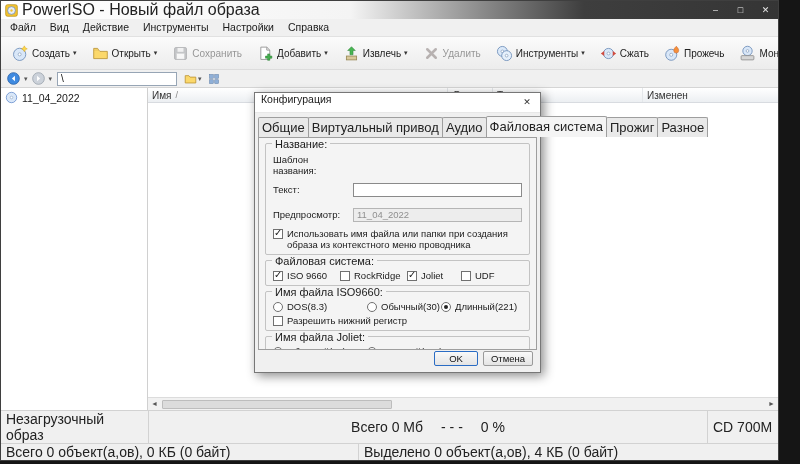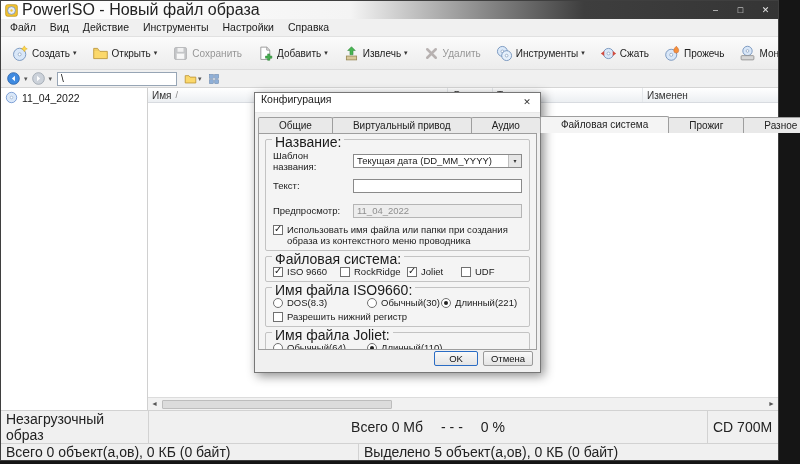--- a/index.html
+++ b/index.html
@@ -50,25 +50,25 @@
   .seg.s1{width:148px;}
   .seg.grow{flex:1;}
   .seg.center{justify-content:center;gap:18px;}
   .seg.media{width:70px;border-right:none;}
   .seg.s2a{width:358px;}
   
   .dialog{position:absolute;left:254px;top:92px;width:287px;height:281px;background:#f0f0f0;border:1px solid #777;box-shadow:3px 3px 10px rgba(0,0,0,.45);z-index:10;display:flex;flex-direction:column;font-size:10px;}
   .dlg-title{flex:0 0 19px;background:#ffffff;display:flex;padding-left:6px;font-size:10.5px;border-bottom:1px solid #e8e8e8;}
   .dlg-close{margin-left:auto;width:26px;text-align:center;line-height:19px;font-size:9px;color:#333;}
   .tabs{display:flex;align-items:flex-end;padding:3px 3px 0;}
-  .tab{font-size:10px;padding:2px 20px;border:1px solid #9e9e9e;border-bottom:none;background:#e9e9e9;border-radius:2px 2px 0 0;margin-right:-1px;position:relative;color:#222;white-space:nowrap;}
+  .tab{font-size:13px;padding:2px 3px;border:1px solid #9e9e9e;border-bottom:none;background:#e9e9e9;border-radius:2px 2px 0 0;margin-right:-1px;position:relative;color:#222;white-space:nowrap;}
   .tab.active{background:#f4f4f4;z-index:2;padding-bottom:3px;}
   .panel{margin:0 3px;border:1px solid #9e9e9e;background:#f4f4f4;flex:1;padding:5px 6px 3px;position:relative;overflow:hidden;}
   .group{border:1px solid #c3c3c3;border-radius:2px;position:relative;padding:9px 7px 4px;margin-bottom:5px;background:#f4f4f4;}
-  .group-title{position:absolute;top:-6px;left:6px;background:#f4f4f4;padding:0 3px;font-size:14px;}
+  .group-title{position:absolute;top:-6px;left:6px;background:#f4f4f4;padding:0 3px;font-size:11px;}
   .frow{display:flex;align-items:center;margin-bottom:2px;height:23px;}
   .flabel{width:80px;font-size:9.5px;}
   .combo{flex:1;height:14px;border:1px solid #8a8a8a;background:#fff;display:flex;align-items:center;padding-left:3px;font-size:9.5px;}
   .combo-arrow{margin-left:auto;width:13px;align-self:stretch;background:#e6e6e6;border-left:1px solid #bfbfbf;display:flex;align-items:center;justify-content:center;font-size:6px;color:#333;}
   .tinput{flex:1;height:14px;border:1px solid #8a8a8a;background:#fff;font-size:9.5px;padding:0 3px;font-family:inherit;}
   .tinput.ro{background:#ededed;color:#8f8f8f;border-color:#b5b5b5;}
   .cbrow{display:flex;gap:4px;align-items:flex-start;margin-top:2px;}
   .cb{width:10px;height:10px;border:1px solid #707070;background:#fff;flex:0 0 10px;position:relative;margin-top:1px;}
   .cb .mark{display:none;position:absolute;left:0;top:-3px;font-size:10px;color:#222;}
   .cb.on .mark{display:block;}
@@ -315,21 +315,21 @@
     <div class="seg media">
       <span>CD 700M</span>
     </div>
   </div>
 
   <div class="statusbar">
     <div class="seg s2a">
       <span>Всего 0 объект(а,ов), 0 КБ (0 байт)</span>
     </div>
     <div class="seg grow" style="border-right:none;">
-      <span>Выделено 5 объект(а,ов), 0 КБ (0 байт)</span>
+      <span>Выделено 0 объект(а,ов), 4 КБ (0 байт)</span>
     </div>
   </div>
 
 </div>
 
 <div class="dialog">
   <div class="dlg-title">
     <span>Конфигурация</span>
     <span class="dlg-close">✕</span>
   </div>
@@ -342,24 +342,20 @@
     <span class="tab">Прожиг</span>
     <span class="tab">Разное</span>
   </div>
 
   <div class="panel">
 
     <div class="group">
       <span class="group-title">Название:</span>
       <div class="frow">
         <span class="flabel">Шаблон названия:</span>
-        <span class="combo">
-          <span>Текущая дата (DD_MM_YYYY)</span>
-          <span class="combo-arrow">▾</span>
-        </span>
       </div>
       <div class="frow">
         <span class="flabel">Текст:</span>
         <input class="tinput" value="" style="">
       </div>
       <div class="frow">
         <span class="flabel">Предпросмотр:</span>
         <input class="tinput ro" readonly="" value="11_04_2022" style="">
       </div>
       <div class="cbrow">

